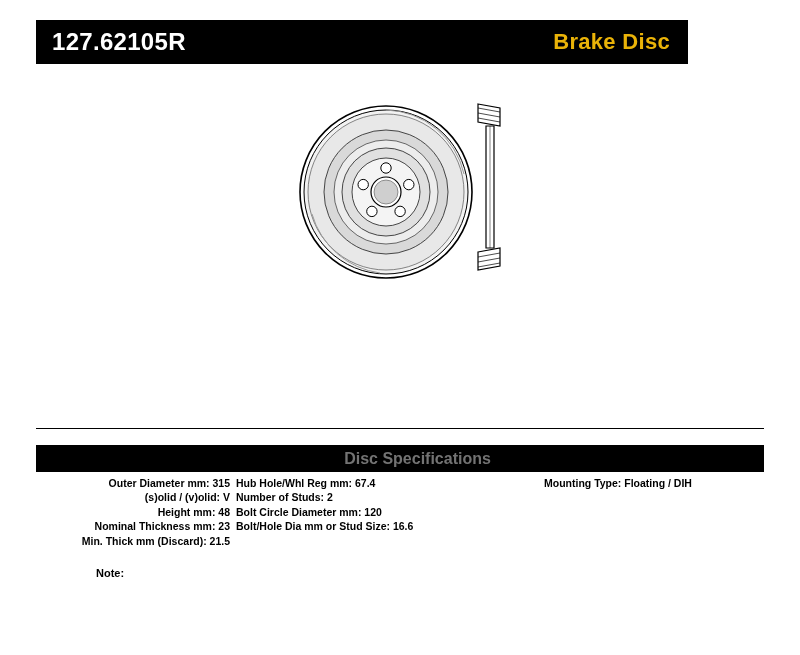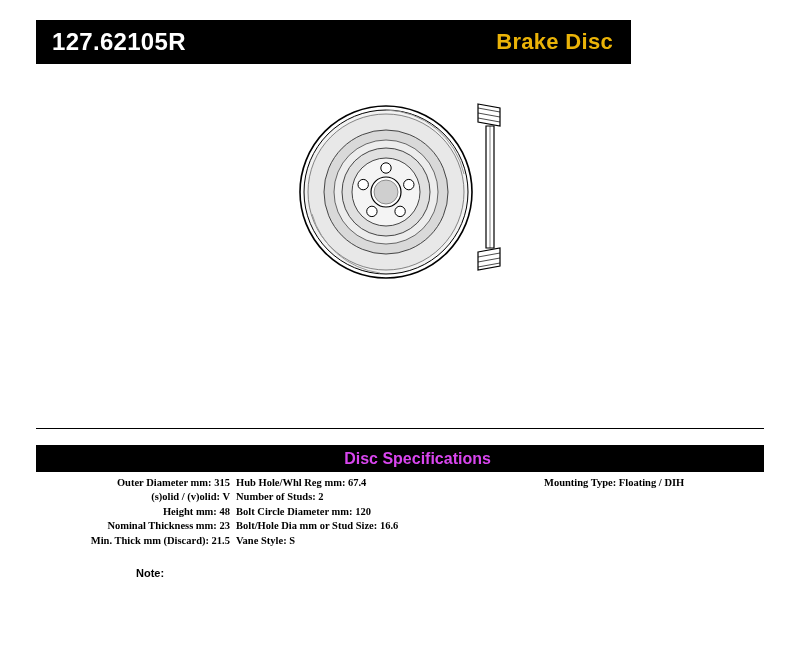--- a/index.html
+++ b/index.html
@@ -14,21 +14,21 @@
     color: #000000;
     position: relative;
     overflow: hidden;
   }
 
   
   .header-bar {
     position: absolute;
     left: 36px;
     top: 20px;
-    width: 595px;
+    width: 652px;
     height: 44px;
     background: #000000;
     display: flex;
     align-items: center;
     justify-content: space-between;
     box-sizing: border-box;
     padding: 0 18px 0 16px;
   }
   .header-part-number {
     color: #ffffff;
@@ -80,21 +80,21 @@
     left: 36px;
     top: 445px;
     width: 728px;
     height: 27px;
     background: #000000;
     display: flex;
     align-items: center;
     justify-content: center;
   }
   .specs-bar-title {
-    color: #d946ef;
+    color: #737373;
     font-size: 16px;
     font-weight: bold;
     line-height: 1;
     margin-left: 35px;
   }
 
   
   .specs-columns {
     position: absolute;
     left: 36px;
@@ -118,38 +118,36 @@
   }
   .spec-col-right {
     width: 220px;
     padding-right: 4px;
   }
   .spec-line {
     font-size: 10.5px;
     font-weight: bold;
     line-height: 14.4px;
     white-space: nowrap;
-    font-family: Liberation Serif, serif;
   }
 
   
   .note-row {
     position: absolute;
     left: 36px;
     top: 568px;
     width: 728px;
   }
   .note-label {
     position: absolute;
     left: 60px;
     top: 0;
     font-size: 11px;
     font-weight: bold;
     line-height: 1;
-    margin-left: 40px;
   }
   .note-value {
     position: absolute;
     left: 132px;
     top: 0;
     font-size: 11px;
     font-weight: bold;
     line-height: 1;
   }
 </style>
@@ -223,21 +221,20 @@
     <div class="spec-line">Height mm: 48</div>
     <div class="spec-line">Nominal Thickness mm: 23</div>
     <div class="spec-line">Min. Thick mm (Discard): 21.5</div>
   </div>
 
   <div class="spec-col spec-col-mid">
     <div class="spec-line">Hub Hole/Whl Reg mm: 67.4</div>
     <div class="spec-line">Number of Studs: 2</div>
     <div class="spec-line">Bolt Circle Diameter mm: 120</div>
     <div class="spec-line">Bolt/Hole Dia mm or Stud Size: 16.6</div>
-    <div class="spec-line">Vane Style: S</div>
   </div>
 
   <div class="spec-col spec-col-right">
     <div class="spec-line">Mounting Type: Floating / DIH</div>
   </div>
 </div>
 
 <div class="note-row">
   <div class="note-label">Note:</div>
   <div class="note-value"></div>

